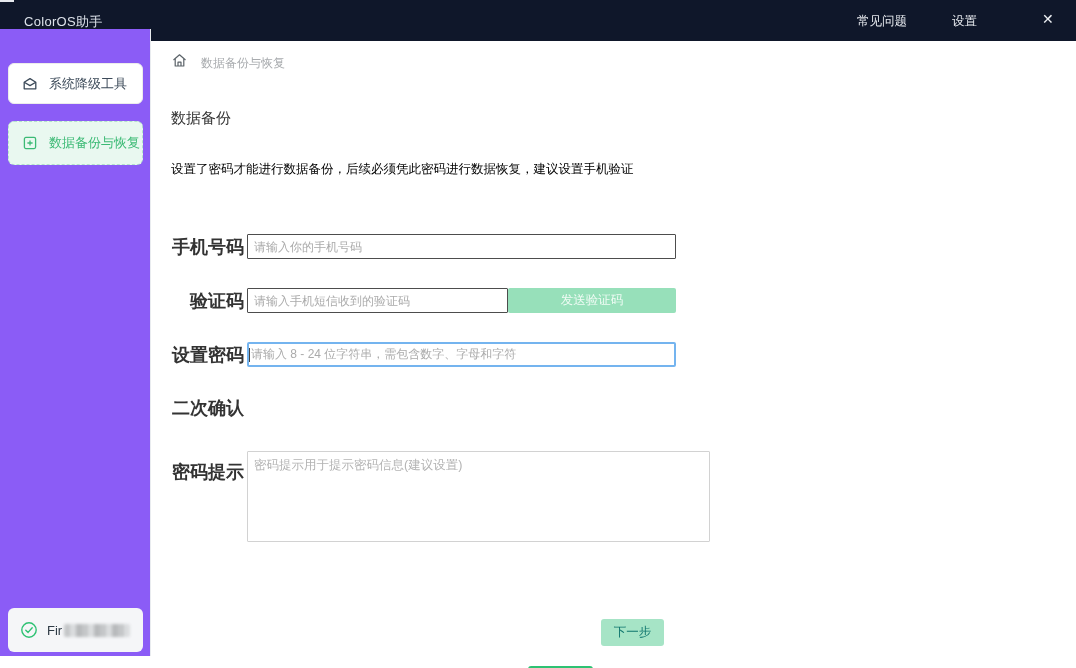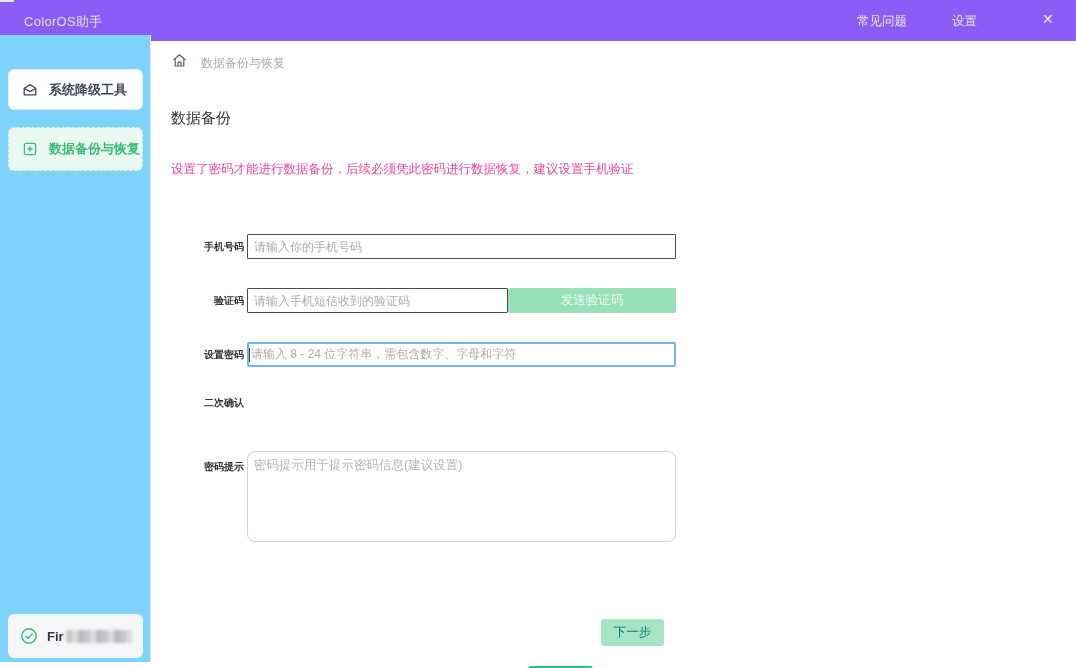--- a/index.html
+++ b/index.html
@@ -5,35 +5,35 @@
   * { margin:0; padding:0; box-sizing:border-box; }
   html,body { background:#cfd3d8; }
   body { font-family:"Liberation Sans","DejaVu Sans",sans-serif; }
   .window {
     position:relative; width:1076px; height:668px; background:#ffffff;
     overflow:hidden; margin:0 auto;
   }
   
   .titlebar {
     position:absolute; left:0; top:0; width:1076px; height:41px;
-    background:#8b5cf6;
+    background:#0f172a;
   }
   .app-title {
     position:absolute; left:24px; top:13px; font-size:13px; color:#dde2ea;
     letter-spacing:.3px;
   }
   .tb-item { position:absolute; top:13px; font-size:12.5px; color:#e6e9ee; cursor:pointer; }
   .tb-faq { left:857px; }
   .tb-settings { left:952px; }
   .tb-min { left:1003px; top:19px; width:14px; height:2px; background:#e6e9ee; }
   .tb-close { left:1042px; top:11px; font-size:14px; color:#eef1f5; }
   
   .sidebar {
-    position:absolute; left:0; top:35px; width:151px; height:627px;
-    background:#7dd3fc; border-right:1px solid #e9ecef;font-weight:bold;
+    position:absolute; left:0; top:29px; width:151px; height:627px;
+    background:#8b5cf6; border-right:1px solid #e9ecef;
   }
   .side-item {
     position:absolute; left:8px; width:135px; border-radius:6px;
     display:flex; align-items:center; padding-left:13px; cursor:pointer;
     font-size:13px;
   }
   .side-item .ic { display:flex; margin-right:11px; }
   .side-item-1 { top:34px; height:41px; background:#fff; border:1px solid #ececec; color:#3c4a59; }
   .side-item-2 { top:92px; height:44px; background:#e9f8f0; border:1px dashed #b2e4ca; color:#3cba75; }
   .device-card {
@@ -46,25 +46,25 @@
   .redacted {
     display:inline-block; width:66px; height:13px; margin-left:2px; vertical-align:-2px;
     background:repeating-linear-gradient(90deg,#c4c6c8 0 6px,#dadcde 6px 12px,#b8babc 12px 18px);
     filter:blur(1.4px); border-radius:2px;
   }
   
   .main { position:absolute; left:151px; top:41px; width:925px; height:627px; background:#fff; }
   .breadcrumb-icon { position:absolute; left:20px; top:11px; cursor:pointer; }
   .breadcrumb-label { position:absolute; left:50px; top:14px; font-size:12px; color:#a8abae; }
   .page-title { position:absolute; left:20px; top:68px; font-size:15px; color:#333; font-weight:500; }
-  .page-desc { position:absolute; left:20px; top:120px; font-size:12.5px; color:#ec4899; }
+  .page-desc { position:absolute; left:20px; top:120px; font-size:12.5px; color:#000000; }
   
   .frow { position:absolute; left:0; display:flex; align-items:center; }
   .frow .flabel {
-    width:93px; text-align:right; font-size:10px; font-weight:bold; color:#333;
+    width:93px; text-align:right; font-size:18px; font-weight:bold; color:#333;
     margin-right:3px; flex:none;
   }
   .frow input[type=text] {
     height:25px; border:1px solid #4d4d4d; background:#fff; padding:0 6px;
     font-size:12px; color:#b91c1c; outline:none; border-radius:1px;
     font-family:"Liberation Sans","DejaVu Sans",sans-serif;
   }
   .frow input::placeholder { color:#ababab; opacity:1; }
   .w-full { width:429px; }
   .w-code { width:261px; }
@@ -76,21 +76,21 @@
   .fake-input {
     width:429px; height:25px; border:2px solid #74b4ef; border-radius:2px;
     background:#fff; display:flex; align-items:center; padding:0 0; cursor:text;
   }
   .caret { width:1px; height:14px; background:#444; margin-right:1px; flex:none; }
   .fake-ph { font-size:12px; color:#ababab; white-space:nowrap; overflow:hidden; }
   .row-1 { top:193px; } .row-2 { top:247px; } .row-3 { top:301px; } .row-4 { top:355px; }
   .row-5 { top:410px; align-items:flex-start; }
   .row-5 .flabel { margin-top:9px; }
   .frow textarea {
-    width:429px; height:91px; border:1px solid #d2d2d2; border-radius:8px;
+    width:463px; height:91px; border:1px solid #d2d2d2; border-radius:1px;
     padding:5px 6px; font-size:12.5px; color:#333; resize:none; outline:none;
     font-family:"Liberation Sans","DejaVu Sans",sans-serif;
   }
   .frow textarea::placeholder { color:#b3b3b3; opacity:1; }
   
   .btn {
     position:absolute; top:578px; height:27px; border:none; border-radius:3px;
     font-size:12.5px; cursor:pointer;
     font-family:"Liberation Sans","DejaVu Sans",sans-serif;
   }

